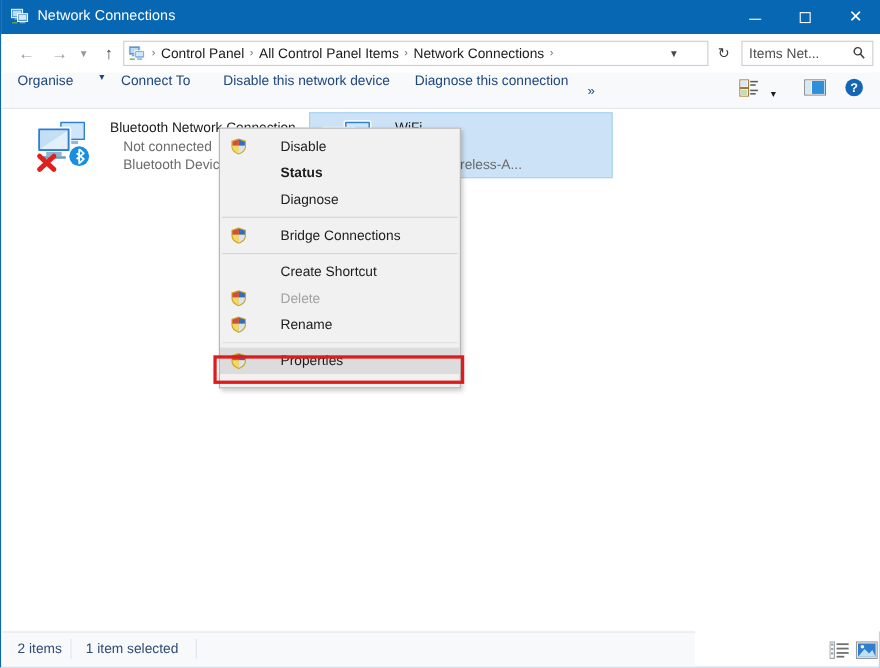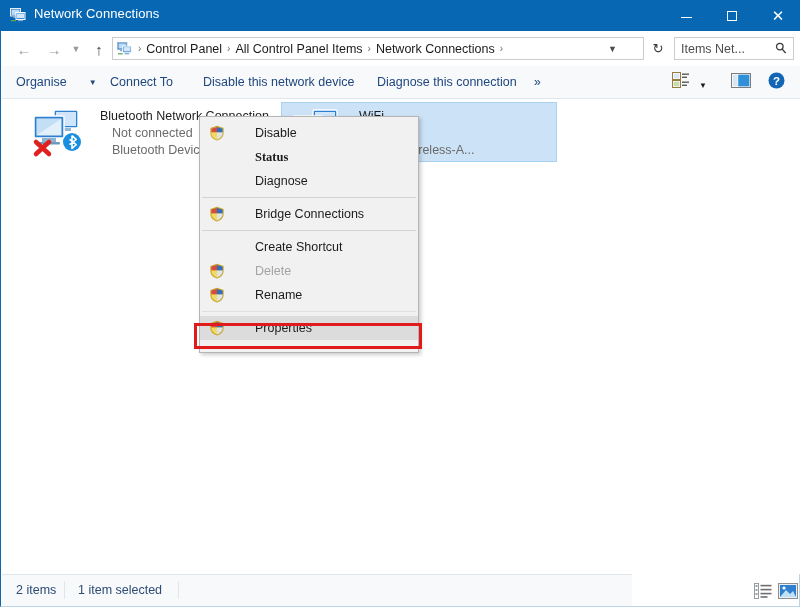--- a/index.html
+++ b/index.html
@@ -87,21 +87,21 @@
   .searchbox .sb-icon{
     position:absolute;right:6px;top:4px;font-size:12px;color:#3d3d3d;
   }
   
   .cmdbar{
     position:absolute;left:1px;top:66px;width:798px;height:33px;
     background:#f7f9fb;border-bottom:1px solid #dfe6ec;
     box-sizing:border-box;
   }
   .cmd-item{
-    position:absolute;top:0;height:32px;display:flex;align-items:center;
+    position:absolute;top:0;height:32px;display:flex;align-items:flex-start;
     font-size:12.5px;color:#20477e;white-space:nowrap;gap:17px;
   }
   .cmd-caret{font-size:8px;margin-left:5px;color:#20477e;}
   .cmd-chevrons{
     position:absolute;top:0;height:32px;display:flex;align-items:center;
     font-size:12px;color:#20477e;
   }
   .icon-btn{
     position:absolute;top:6px;height:20px;
     display:flex;align-items:center;justify-content:center;
@@ -126,21 +126,21 @@
     background:#f1f1f1;border:1px solid #b5b5b5;
     box-sizing:border-box;
     box-shadow:2px 2px 4px rgba(0,0,0,.20);
   }
   .mi{
     position:relative;height:24px;display:flex;align-items:center;
     font-size:12.5px;color:#1c1c1c;
   }
   .mi .mi-shield{position:absolute;left:9px;top:4px;width:16px;height:16px;}
   .mi .mi-label{margin-left:55px;white-space:nowrap;text-align:right;}
-  .mi.bold .mi-label{font-weight:bold;font-family:Liberation Serif, serif;}
+  .mi.bold .mi-label{font-weight:bold;}
   .mi.disabled .mi-label{color:#a3a3a3;}
   .mi.highlight{background:#dcdcdc;}
   .msep{height:1px;background:#d3d3d3;margin:4px 2px 4px 2px;}
   .redbox{
     position:absolute;left:193px;top:323px;width:228px;height:26px;
     border:3px solid #e01b1b;box-sizing:border-box;
   }
   
   .statusbar{
     position:absolute;left:1px;top:574px;width:630px;height:32px;

